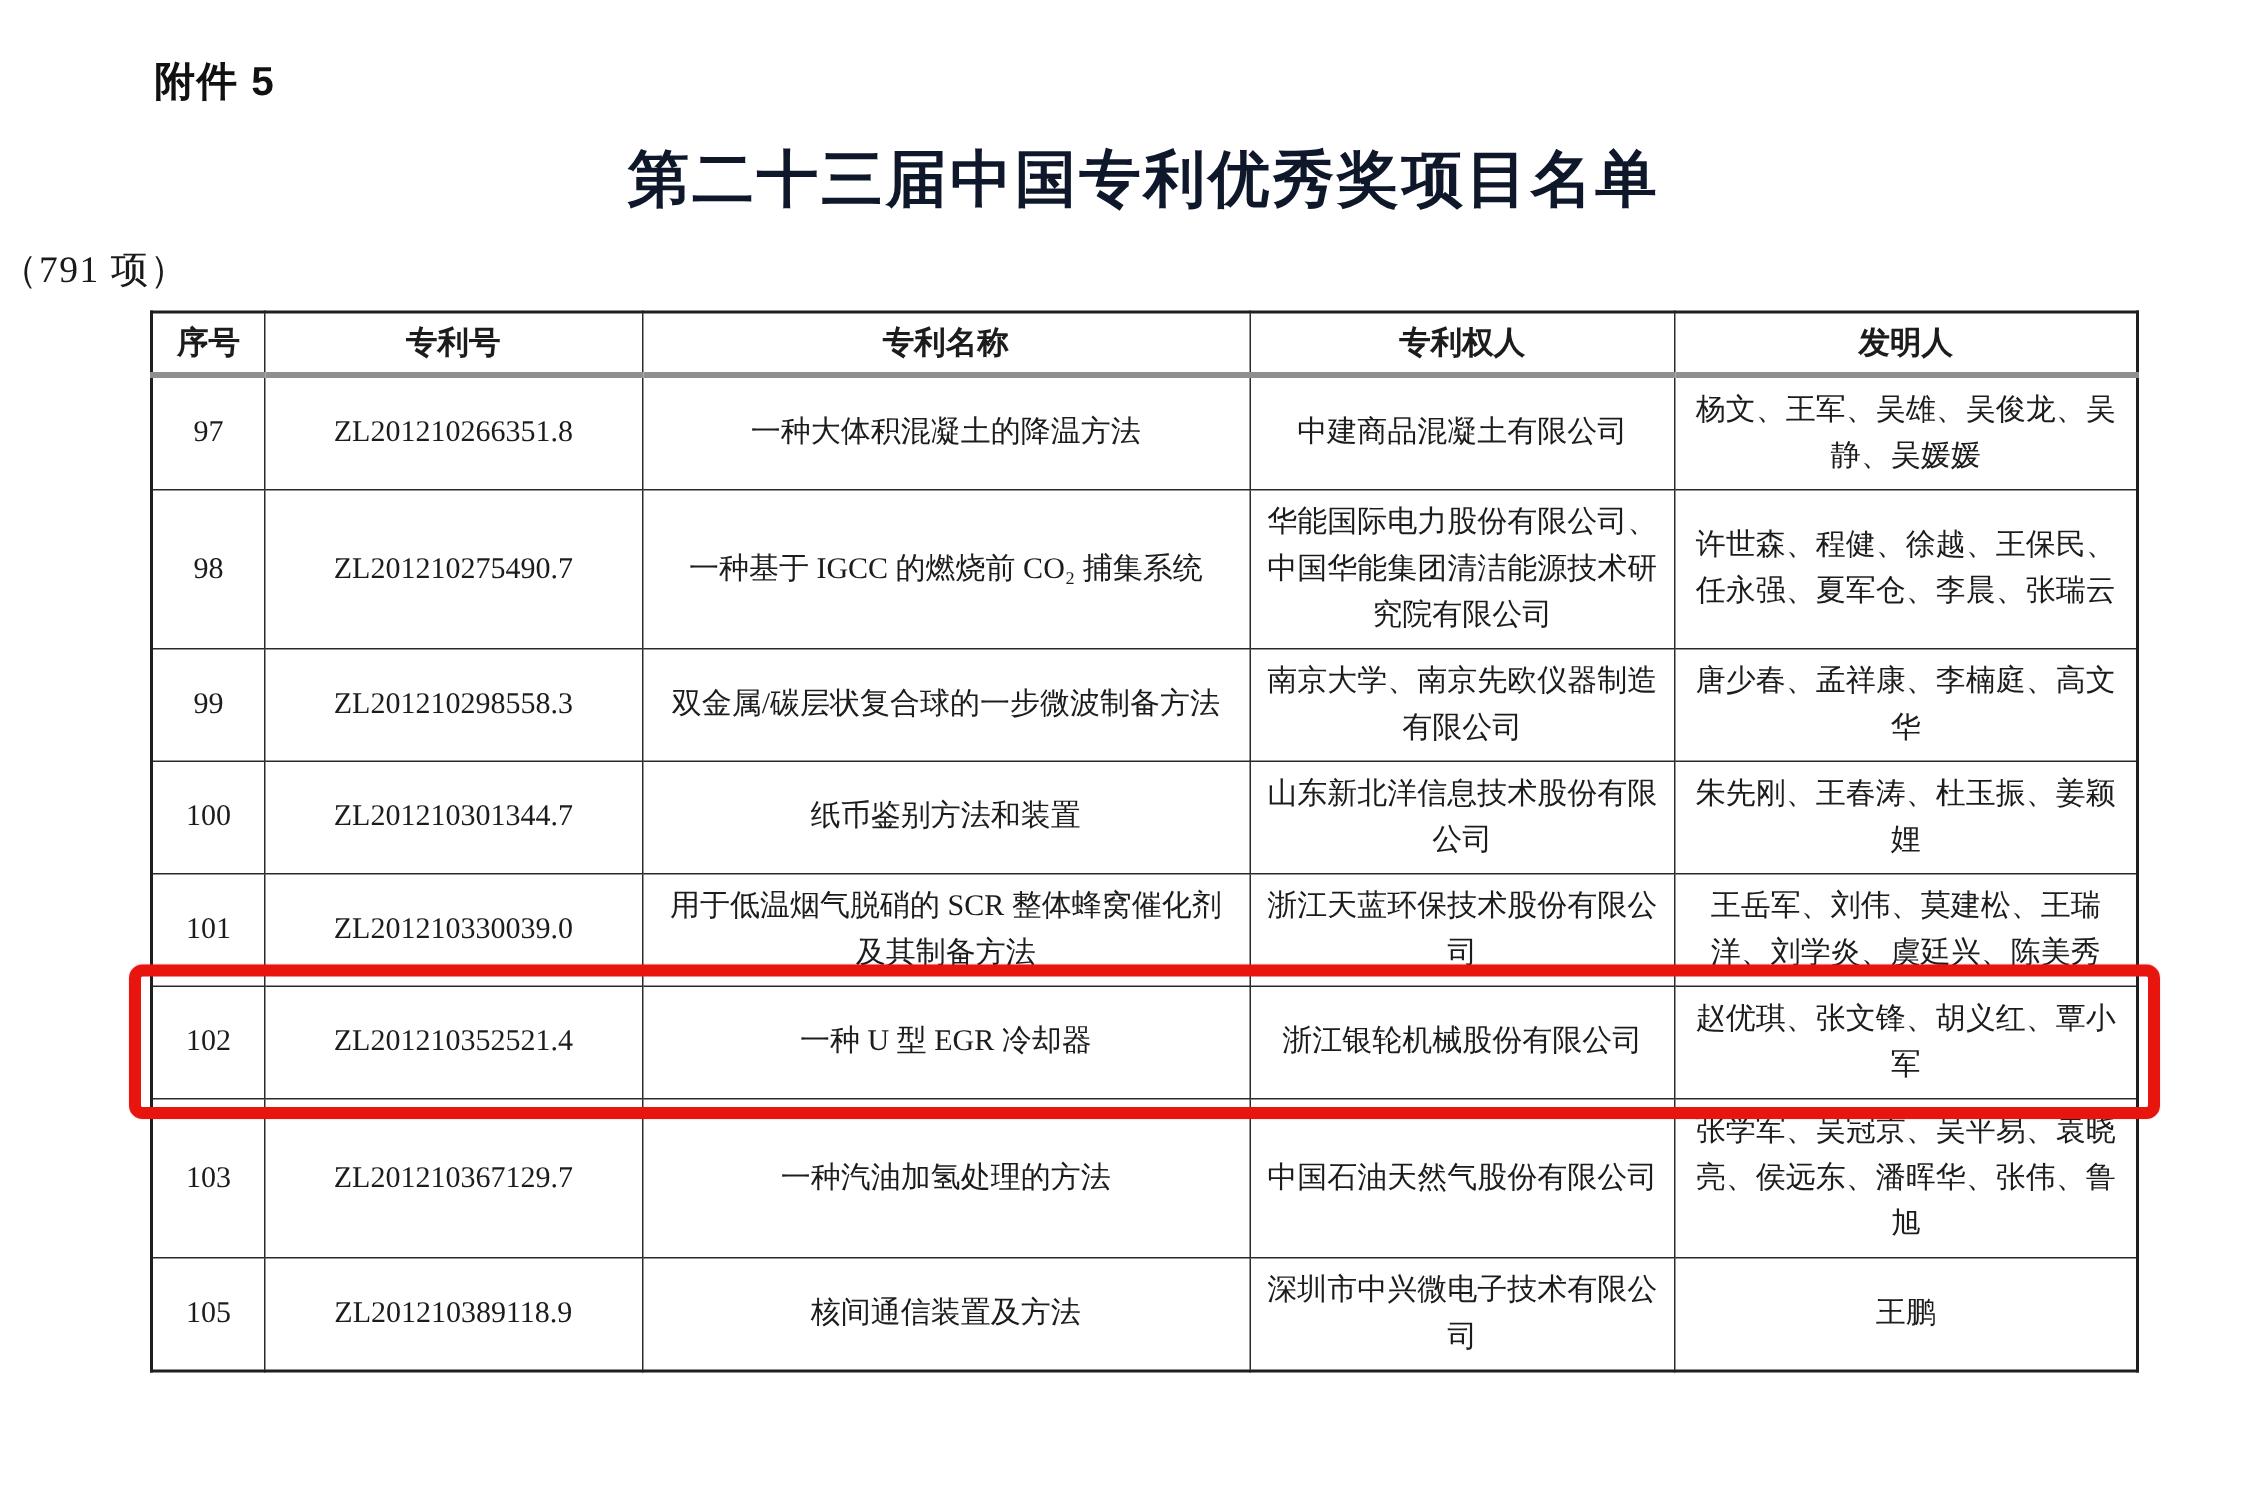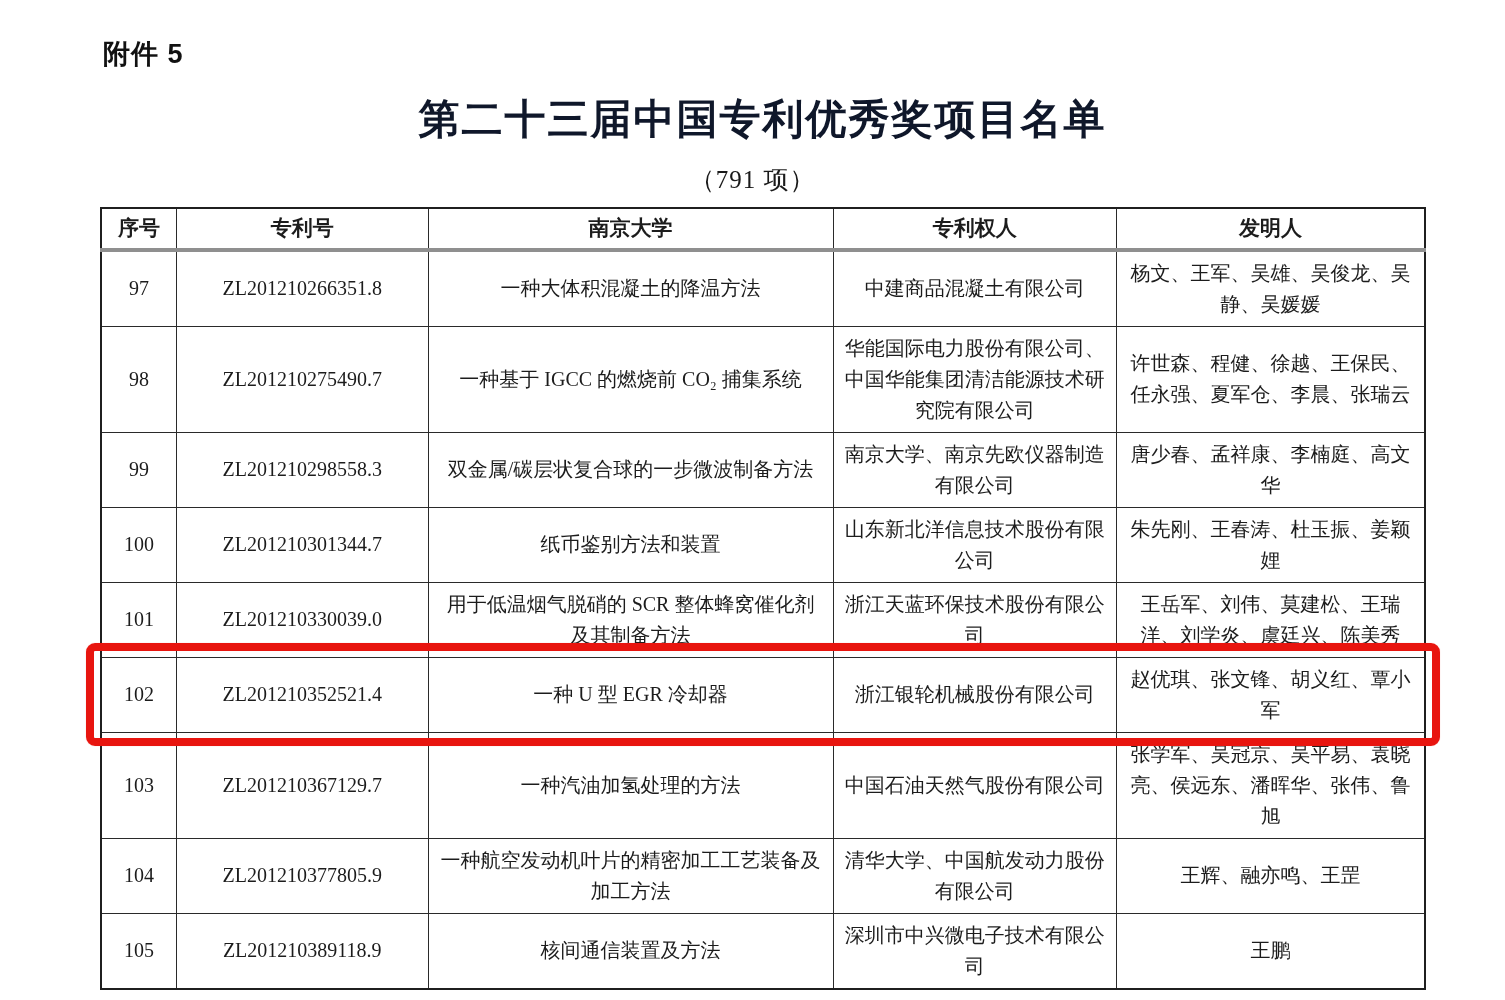--- a/index.html
+++ b/index.html
@@ -15,21 +15,21 @@
     font-family:"Liberation Sans","DejaVu Sans",sans-serif;
     font-weight:600;font-size:27px;letter-spacing:1px;color:#111;
   }
   .doc-title{
     position:absolute;left:0;right:0;top:92px;
     text-align:center;font-weight:bold;font-size:41px;
     letter-spacing:2px;color:#0f172a;padding-left:20px;
   }
   .doc-subtitle{
     position:absolute;left:0;right:0;top:163px;
-    text-align:center;font-size:25px;color:#1a1a1a;letter-spacing:1px;
+    font-size:25px;color:#1a1a1a;letter-spacing:1px;
   }
   .table-wrap{
     position:absolute;left:100px;top:207px;width:1326px;
   }
   table.award-table{
     width:100%;border-collapse:collapse;table-layout:fixed;
     border:2px solid #1f1f1f;
     font-size:20px;
   }
   table.award-table col.c-no{width:5.7%;}
@@ -74,21 +74,21 @@
         <col class="c-no">
           <col class="c-patent">
           <col class="c-name">
           <col class="c-owner">
           <col class="c-inventors">
       </colgroup>
       <thead>
         <tr>
           <th>序号</th>
           <th>专利号</th>
-          <th>南京大学</th>
+          <th>专利名称</th>
           <th>专利权人</th>
           <th>发明人</th>
         </tr>
       </thead>
       <tbody id="table-body">
           <tr>
     <td>97</td>
     <td>ZL201210266351.8</td>
     <td>一种大体积混凝土的降温方法</td>
     <td>中建商品混凝土有限公司</td>
@@ -130,27 +130,20 @@
     <td>赵优琪、张文锋、胡义红、覃小军</td>
   </tr>
           <tr>
     <td>103</td>
     <td>ZL201210367129.7</td>
     <td>一种汽油加氢处理的方法</td>
     <td>中国石油天然气股份有限公司</td>
     <td>张学军、吴冠京、吴平易、袁晓亮、侯远东、潘晖华、张伟、鲁旭</td>
   </tr>
           <tr>
-    <td>104</td>
-    <td>ZL201210377805.9</td>
-    <td>一种航空发动机叶片的精密加工工艺装备及加工方法</td>
-    <td>清华大学、中国航发动力股份有限公司</td>
-    <td>王辉、融亦鸣、王罡</td>
-  </tr>
-          <tr>
     <td>105</td>
     <td>ZL201210389118.9</td>
     <td>核间通信装置及方法</td>
     <td>深圳市中兴微电子技术有限公司</td>
     <td>王鹏</td>
   </tr>
         </tbody>
     </table>
     <div class="highlight-box" id="highlight-box" style="display: block; border-color: rgb(232, 21, 15); left: -14px; top: 436.047px; width: 1338px; height: 87px;"></div>
   </div>

